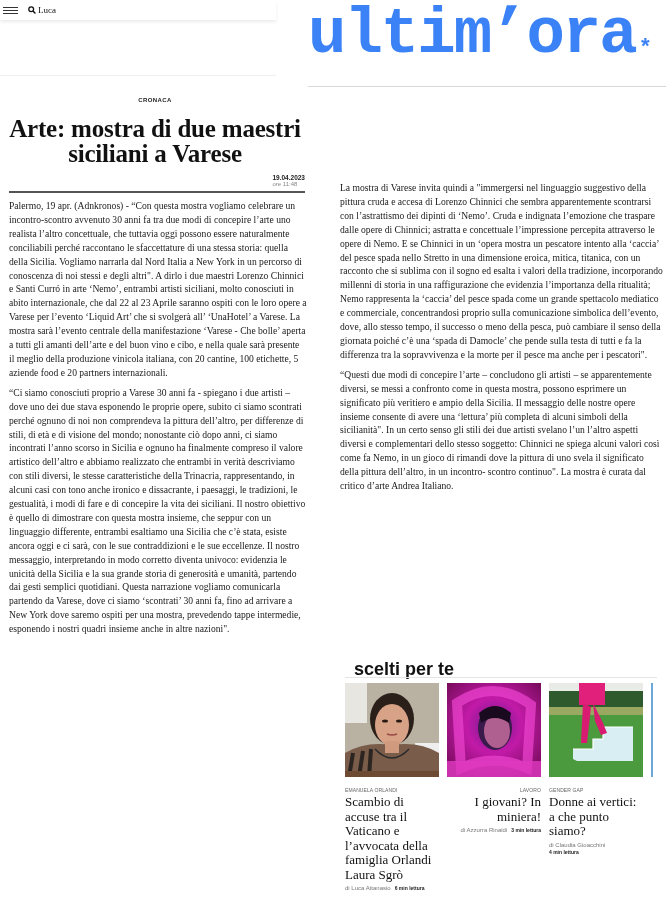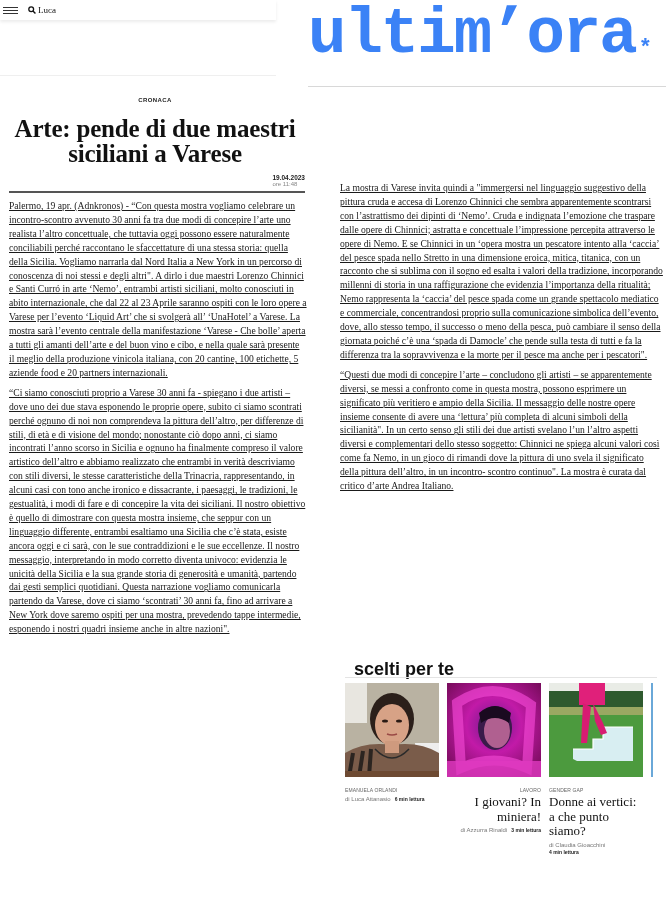--- a/index.html
+++ b/index.html
@@ -26,21 +26,21 @@
              font-family: "Liberation Sans", sans-serif; font-weight: 700; font-size: 6px; letter-spacing: 0.4px; color: #222; }
   .title { position: absolute; left: 0; width: 310px; top: 116px; text-align: center;
            font-family: "Liberation Serif", serif; font-weight: 700; font-size: 25px; line-height: 25px; color: #111; letter-spacing: -0.2px; }
   .dateblock { position: absolute; right: 365px; top: 174px; text-align: left; font-family: "Liberation Sans", sans-serif; }
   .date { font-size: 6.5px; font-weight: 700; color: #222; }
   .time { font-size: 6px; color: #888; }
   .title-rule { position: absolute; left: 9px; top: 191px; width: 296px; height: 2px; background: #555; }
 
   
   .col { position: absolute; font-family: "Liberation Serif", serif; font-size: 9.6px; line-height: 13.9px; color: #1a1a1a; }
-  .col p { margin-bottom: 6px; text-decoration: underline; }
+  .col p { margin-bottom: 6px; }
   .col-left { left: 9px; top: 199px; width: 298px; }
   .col-right { left: 340px; top: 181px; width: 323px; }
 
   
   .scelti-title { position: absolute; left: 345px; top: 659px; font-family: "Liberation Sans", sans-serif; font-weight: 700;
                   font-size: 18px; color: #111; margin-left: 9px; }
   .scelti-rule { position: absolute; left: 345px; top: 677px; width: 312px; height: 1px; background: #e4e4e4; }
   .card { position: absolute; top: 683px; width: 94px; }
   .card .thumb { width: 94px; height: 94px; overflow: hidden; position: relative; }
   .card .kicker { margin-top: 10px; font-family: "Liberation Sans", sans-serif; font-size: 5px; color: #666; text-transform: uppercase; letter-spacing: 0.1px; }
@@ -69,21 +69,21 @@
       </svg>
     <span>Luca</span>
   </div>
 </div>
 <div class="left-rule"></div>
 
 <div class="logo"><span>ultim’ora</span><span class="star">*</span></div>
 <div class="logo-rule"></div>
 
 <div class="section">CRONACA</div>
-<h1 class="title">Arte: pende di due maestri siciliani a Varese</h1>
+<h1 class="title">Arte: mostra di due maestri siciliani a Varese</h1>
 <div class="dateblock">
   <div class="date">19.04.2023</div>
   <div class="time">ore 11:48</div>
 </div>
 <div class="title-rule"></div>
 
 <div class="col col-left">
   <p>Palermo, 19 apr. (Adnkronos) - “Con questa mostra vogliamo celebrare un incontro-scontro avvenuto 30 anni fa tra due modi di concepire l’arte uno realista l’altro concettuale, che tuttavia oggi possono essere naturalmente conciliabili perché raccontano le sfaccettature di una stessa storia: quella della Sicilia. Vogliamo narrarla dal Nord Italia a New York in un percorso di conoscenza di noi stessi e degli altri". A dirlo i due maestri Lorenzo Chinnici e Santi Curró in arte ‘Nemo’, entrambi artisti siciliani, molto conosciuti in abito internazionale, che dal 22 al 23 Aprile saranno ospiti con le loro opere a Varese per l’evento ‘Liquid Art’ che si svolgerà all’ ‘UnaHotel’ a Varese. La mostra sarà l’evento centrale della manifestazione ‘Varese - Che bolle’ aperta a tutti gli amanti dell’arte e del buon vino e cibo, e nella quale sarà presente il meglio della produzione vinicola italiana, con 20 cantine, 100 etichette, 5 aziende food e 20 partners internazionali.</p>
   <p>“Ci siamo conosciuti proprio a Varese 30 anni fa - spiegano i due artisti – dove uno dei due stava esponendo le proprie opere, subito ci siamo scontrati perché ognuno di noi non comprendeva la pittura dell’altro, per differenze di stili, di età e di visione del mondo; nonostante ciò dopo anni, ci siamo incontrati l’anno scorso in Sicilia e ognuno ha finalmente compreso  il valore artistico dell’altro e abbiamo realizzato che entrambi in verità descriviamo con stili diversi, le stesse caratteristiche della Trinacria, rappresentando, in alcuni casi con tono anche ironico e dissacrante, i paesaggi, le tradizioni, le gestualità, i modi di fare e di concepire la vita dei siciliani. Il nostro obiettivo è quello di dimostrare con questa mostra insieme, che seppur con un linguaggio differente, entrambi esaltiamo una Sicilia che c’è stata, esiste ancora oggi e ci sarà, con le sue contraddizioni e le sue eccellenze. Il nostro messaggio, interpretando in modo corretto diventa univoco: evidenzia le unicità della Sicilia e la sua grande storia di generosità e umanità, partendo dai gesti semplici quotidiani. Questa narrazione vogliamo comunicarla partendo da Varese, dove ci siamo ‘scontrati’ 30 anni fa, fino ad arrivare a New York dove saremo ospiti per una mostra, prevedendo tappe intermedie, esponendo i nostri quadri insieme anche in altre nazioni".</p>
 </div>
@@ -108,20 +108,21 @@
       <ellipse cx="47" cy="42" rx="17" ry="21" fill="#d7a286"></ellipse>
       <rect x="40" y="58" width="14" height="12" fill="#cf9a7e"></rect>
       <ellipse cx="40" cy="38" rx="3" ry="1.6" fill="#2a1a14"></ellipse>
       <ellipse cx="54" cy="38" rx="3" ry="1.6" fill="#2a1a14"></ellipse>
       <path d="M42 51 Q47 53 52 51" stroke="#9a4a45" stroke-width="1.6" fill="none"></path>
       <path d="M30 66 Q47 84 64 66" stroke="#2a2a2a" stroke-width="1.5" fill="none"></path>
       <rect x="0" y="88" width="94" height="6" fill="#6d4a32"></rect>
     </svg>
   </div>
   <div class="kicker">EMANUELA ORLANDI</div>
+  <div class="headline">Scambio di accuse tra il Vaticano e l’avvocata della famiglia Orlandi Laura Sgrò</div>
   <div class="meta"><span>di Luca Attanasio</span><b>6 min lettura</b></div>
 </div>
 
 <div class="card card-2">
   <div class="thumb">
     <svg width="94" height="94" viewBox="0 0 94 94">
       <defs>
         <radialGradient id="mg" cx="50%" cy="45%" r="65%">
           <stop offset="0%" stop-color="#6a1a8a"></stop>
           <stop offset="45%" stop-color="#c21aa8"></stop>

